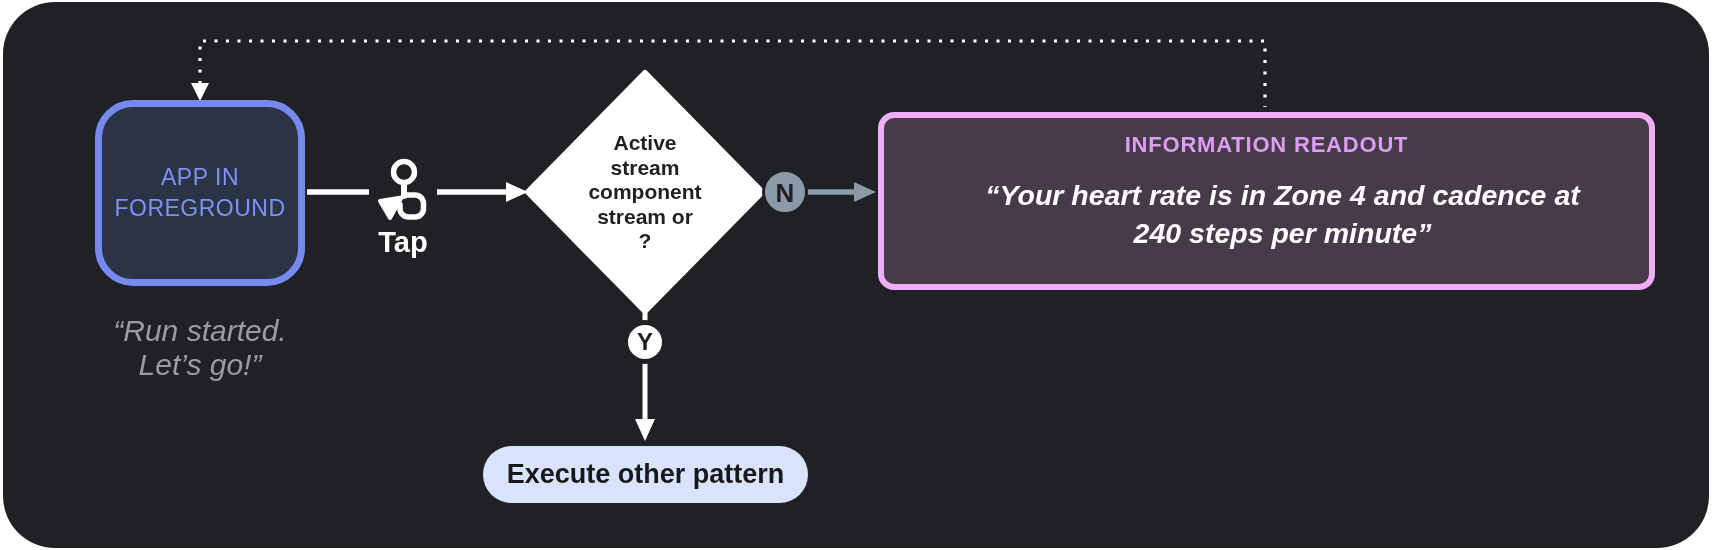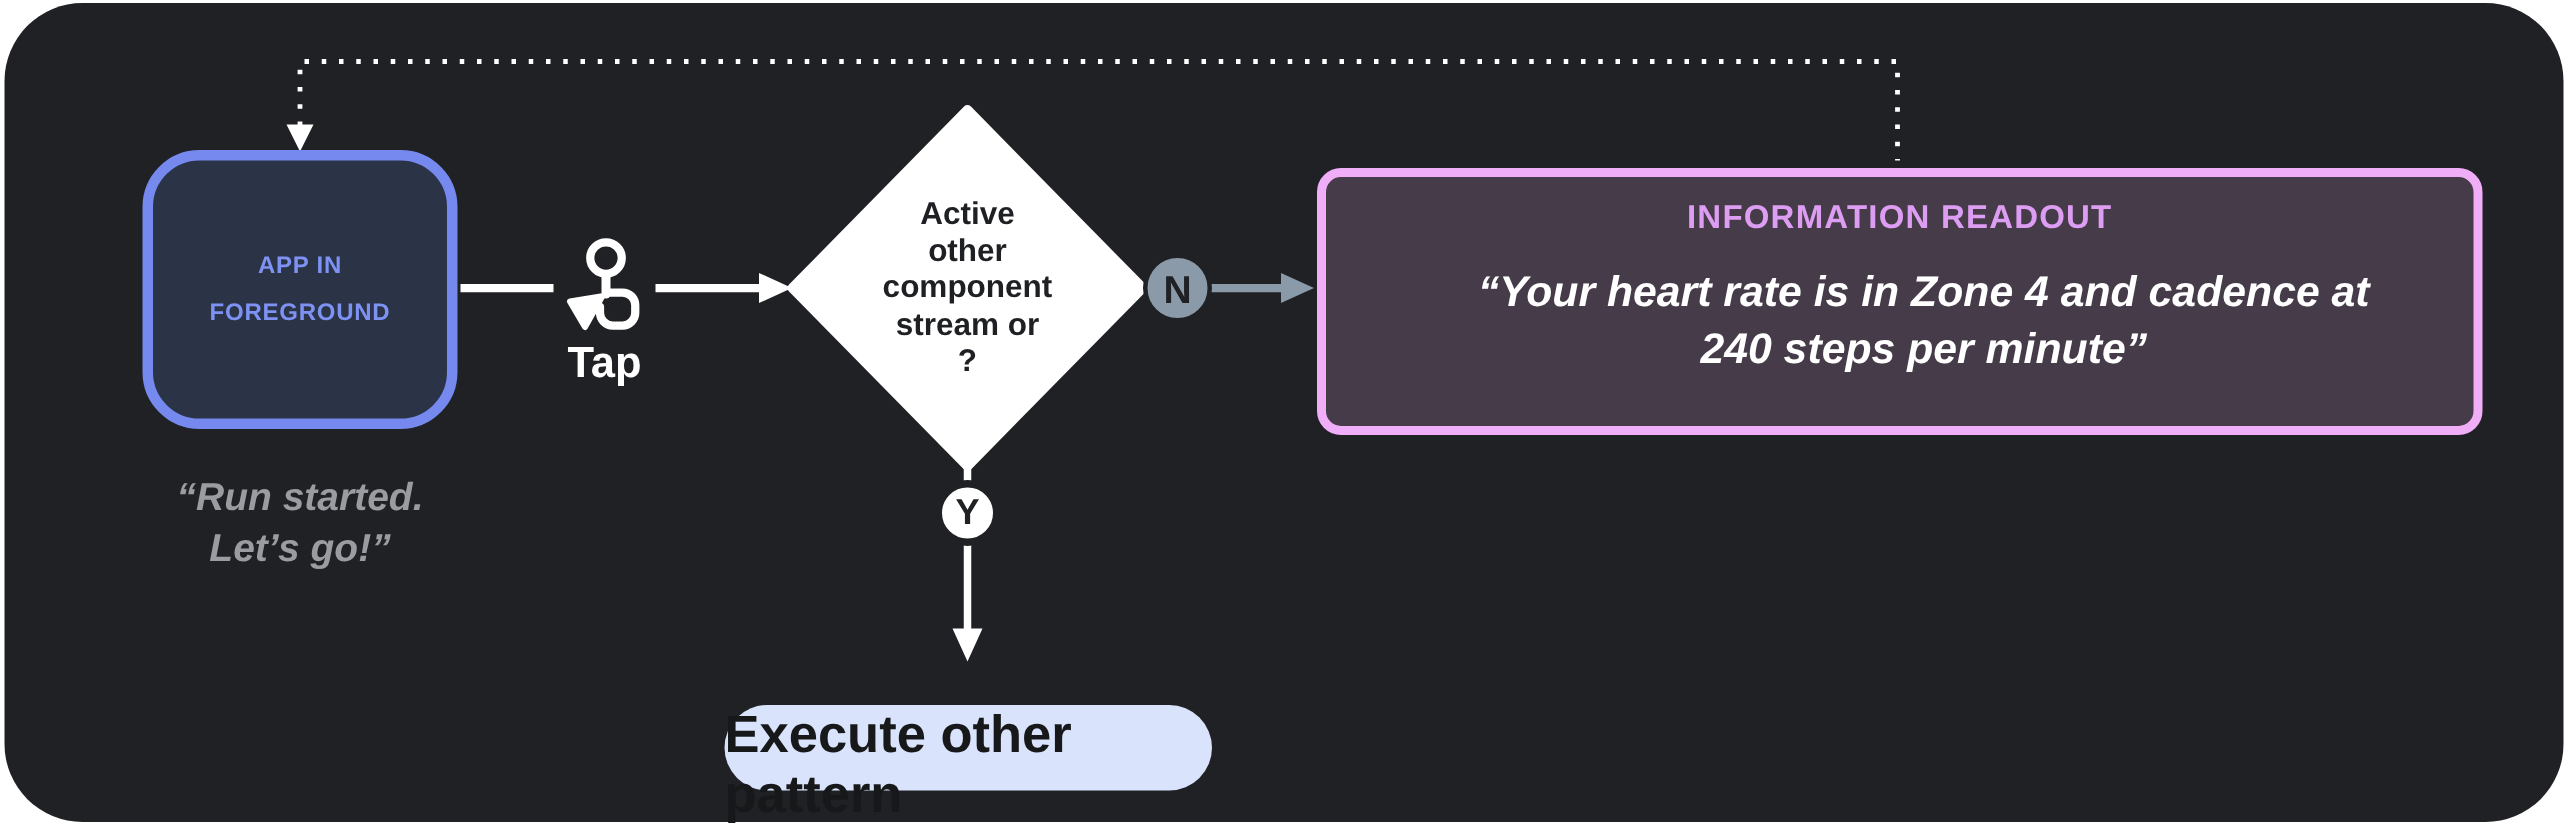--- a/index.html
+++ b/index.html
@@ -27,27 +27,27 @@
     position:absolute;left:95px;top:100px;width:210px;height:186px;
     box-sizing:border-box;
     background:var(--blue_fill,#2b3447);
     border:7px solid var(--blue_border,#7589ee);
     border-radius:38px;
     display:flex;align-items:center;justify-content:center;
     text-align:center;
   }
   .app-box .label{
     color:var(--blue_text,#7d92f3);
-    font-size:16px;font-weight:700;letter-spacing:.5px;line-height:31px;
+    font-size:23px;font-weight:400;letter-spacing:.5px;line-height:31px;
     white-space:pre-line;
   }
   .caption-quote{
     position:absolute;left:60px;top:314px;width:280px;
     text-align:center;color:var(--quote_text,#9a9ca1);
-    font-size:26px;font-style:italic;font-weight:700;line-height:34px;
+    font-size:30px;font-style:italic;font-weight:400;line-height:34px;
   }
   .caption-quote span{display:block;}
 
   
   .tap-icon{position:absolute;left:372px;top:157px;}
   .tap-label{
     position:absolute;left:368px;top:226px;width:70px;text-align:center;
     color:var(--white,#ffffff);font-size:29px;font-weight:700;
   }
 
@@ -86,23 +86,23 @@
     color:var(--white,#ffffff);
     font-size:28.5px;font-weight:800;font-style:italic;line-height:38px;
   }
   .readout-quote span{display:block;padding-left:32px;}
 
   
   .exec-pill{
     position:absolute;left:483px;top:446px;width:325px;height:57px;
     background:var(--pill_bg,#d9e3fc);
     border-radius:29px;
-    display:flex;align-items:flex-start;justify-content:center;
+    display:flex;align-items:center;justify-content:center;
     color:var(--pill_text,#17181a);
-    font-size:35px;font-weight:800;margin-top:24px;
+    font-size:27px;font-weight:800;
   }
 </style>
 </head>
 <body>
 
 <div id="canvas">
   <div id="panel"></div>
 
   <svg id="connectors" viewBox="0 0 1712 550">
 
@@ -147,21 +147,21 @@
   <svg class="tap-icon" width="64" height="70" viewBox="0 0 64 70">
     <circle cx="32" cy="15" r="10.5" fill="none" class="stroke-white" stroke-width="5.5"></circle>
     <path d="M32 26 L32 39" fill="none" class="stroke-white" stroke-width="6" stroke-linecap="round"></path>
     <path d="M34 38 h9 a8.5 8.5 0 0 1 8.5 8.5 v5 a8.5 8.5 0 0 1 -8.5 8.5 h-6.5 a8.5 8.5 0 0 1 -8.5 -8.5 v-4" fill="none" class="stroke-white" stroke-width="5.5" stroke-linecap="round" stroke-linejoin="round"></path>
     <path d="M8 44 L29.5 40.5 L18 61 Z" class="fill-white stroke-white" stroke-width="4" stroke-linejoin="round"></path>
   </svg>
   <div class="tap-label">Tap</div>
 
   <div class="diamond-text">
     <span>Active</span>
-    <span>other</span>
+    <span>stream</span>
     <span>component</span>
     <span>stream or</span>
     <span>?</span>
   </div>
 
   <div class="badge-letter badge-n">N</div>
   <div class="badge-letter badge-y">Y</div>
 
   <div class="readout-box">
     <div class="readout-title">INFORMATION READOUT</div>

